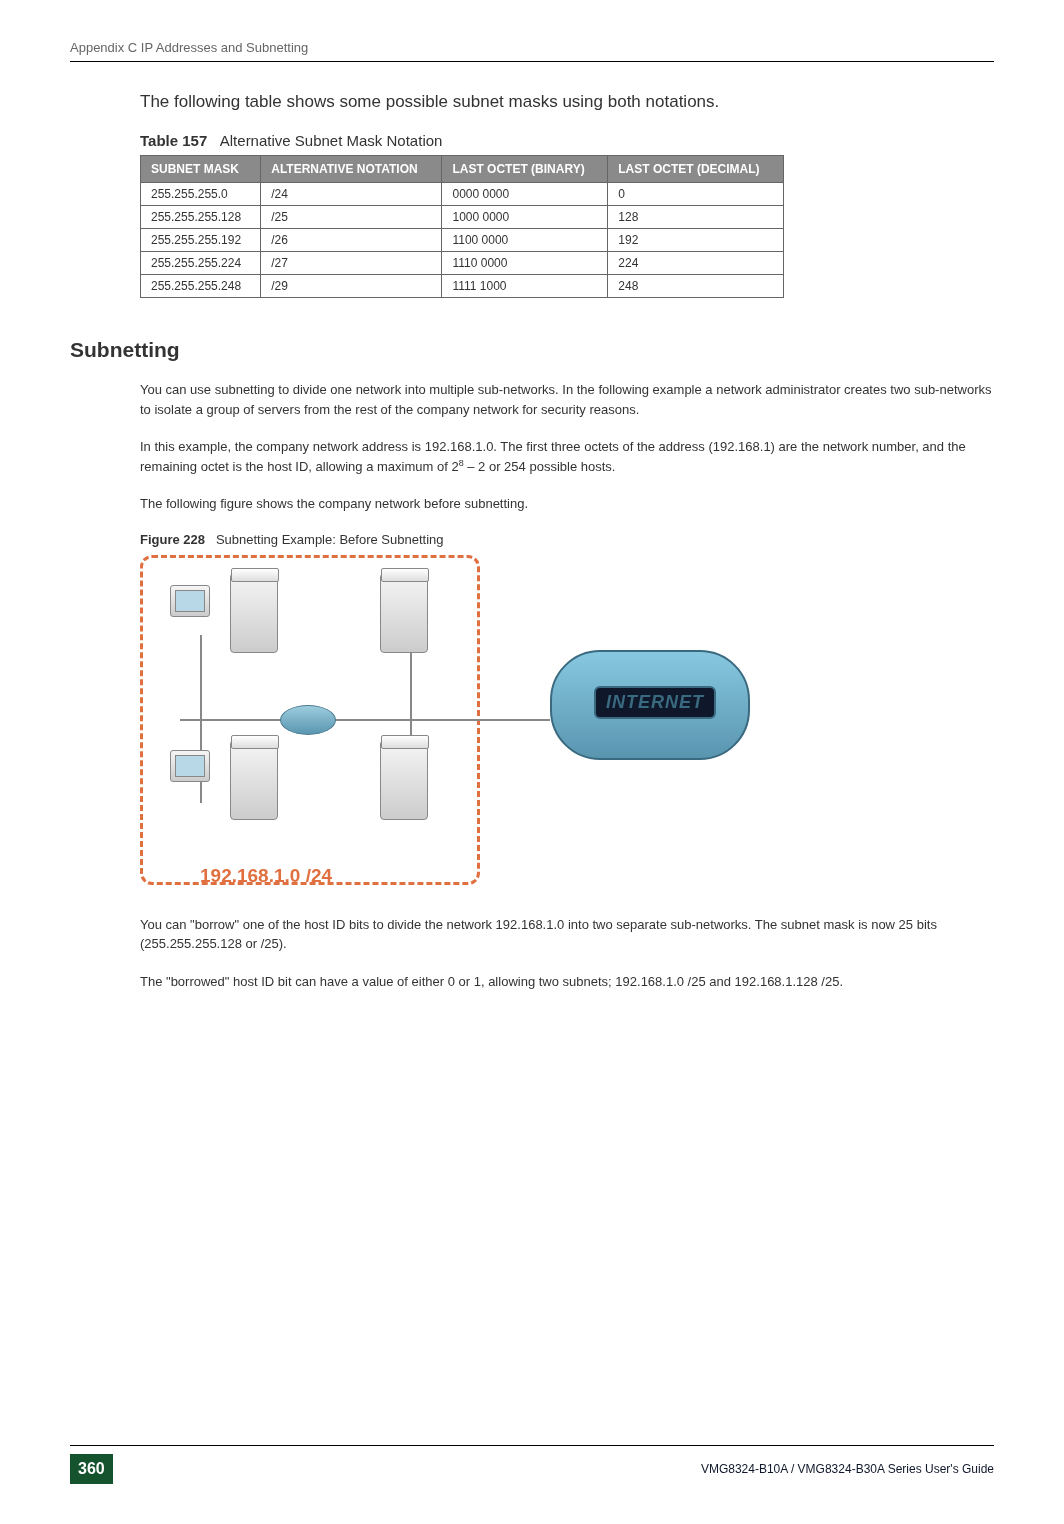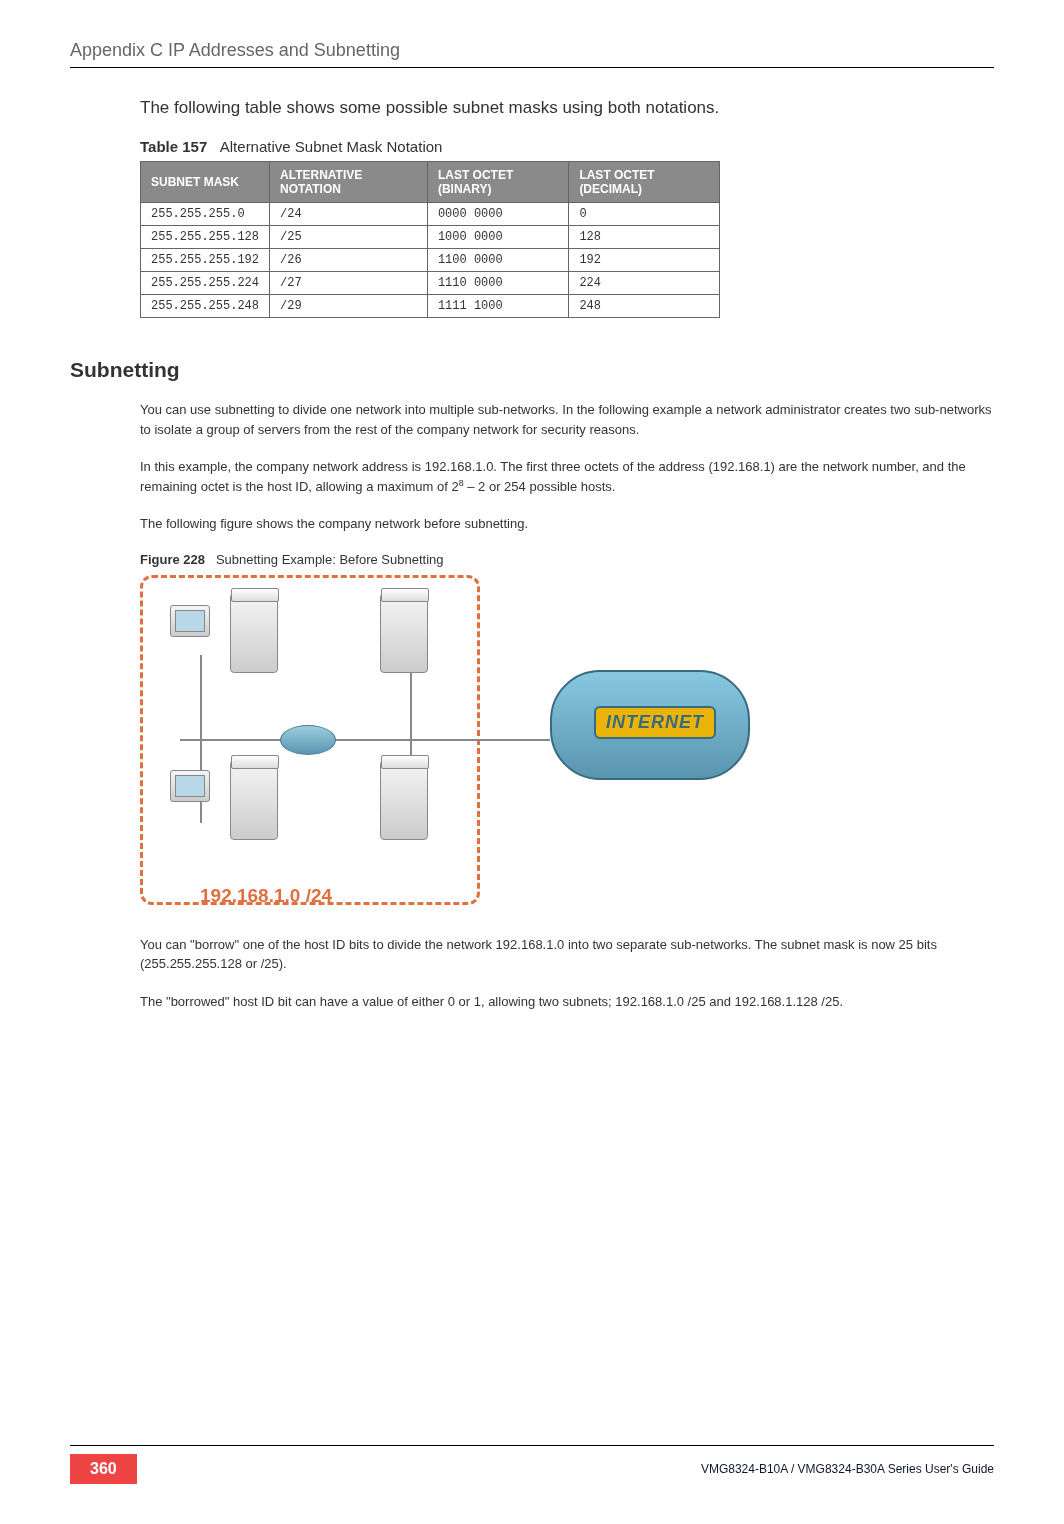--- a/index.html
+++ b/index.html
@@ -10,21 +10,21 @@
     body {
       font-family: Arial, sans-serif;
       width: 1064px;
       height: 1524px;
       background: white;
       position: relative;
       padding: 40px 70px;
       color: #333;
     }
     .header-line {
-      font-size: 18px;
+      font-size: 13px;
       color: #666;
       margin-bottom: 6px;
     }
     .top-rule {
       border-top: 1px solid #000;
       margin-bottom: 30px;
     }
     .intro-text {
       font-size: 17px;
       margin-bottom: 20px;
@@ -33,36 +33,35 @@
     .table-title {
       font-size: 15px;
       font-weight: bold;
       margin-bottom: 6px;
       margin-left: 70px;
     }
     table {
       border-collapse: collapse;
       margin-left: 70px;
       margin-bottom: 40px;
-      width: 580px;
+      width: 644px;
     }
     th {
       background: #8a8a8a;
       color: white;
       font-size: 12px;
       font-weight: bold;
       text-align: left;
       padding: 6px 10px;
       border: 1px solid #666;
     }
     td {
       font-size: 12px;
       padding: 4px 10px;
       border: 1px solid #666;
-      font-family: Liberation Mono, monospace;
     }
     .section-header {
       font-size: 21px;
       font-weight: bold;
       margin-bottom: 18px;
     }
     .body-para {
       font-size: 13px;
       margin-bottom: 18px;
       margin-left: 70px;
@@ -149,21 +148,21 @@
     .cloud-shape {
       position: absolute;
       width: 200px;
       height: 110px;
       background: linear-gradient(to bottom, #87c8e0, #5a95b0);
       border-radius: 50px;
       border: 2px solid #3a6a80;
     }
     .cloud-label {
       position: absolute;
-      background: #eab308;
+      background: #0f172a;
       color: #3a6a80;
       font-weight: bold;
       font-style: italic;
       font-size: 18px;
       padding: 4px 10px;
       border: 2px solid #3a6a80;
       border-radius: 6px;
       top: 36px;
       left: 44px;
       letter-spacing: 1px;
@@ -185,25 +184,25 @@
       position: absolute;
       bottom: 40px;
       left: 70px;
       right: 70px;
       border-top: 1px solid #000;
       padding-top: 8px;
       display: flex;
       align-items: center;
     }
     .page-num {
-      background: #ef4444;
+      background: #14532d;
       color: white;
       font-weight: bold;
       font-size: 16px;
-      padding: 6px 20px;
+      padding: 6px 8px;
       margin-right: auto;
     }
     .footer-text {
       font-size: 12px;
       color: #0f172a;
     }
   </style>
 </head>
 <body>
 

